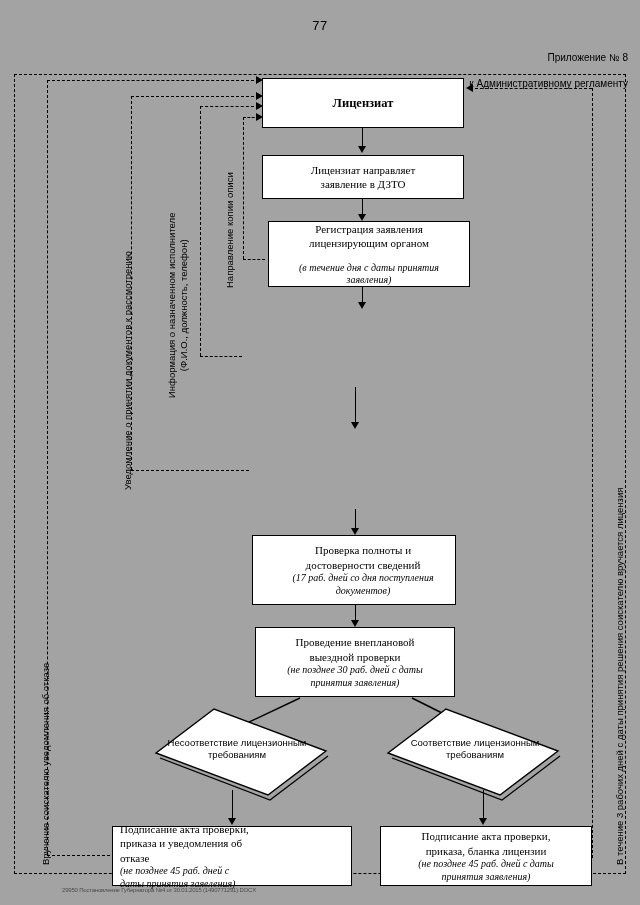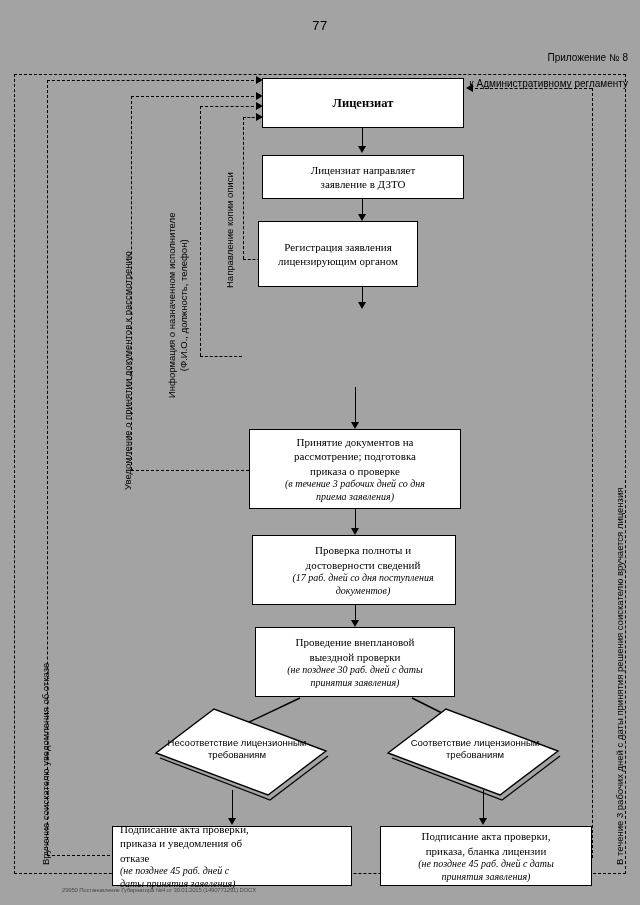--- a/index.html
+++ b/index.html
@@ -198,39 +198,34 @@
   <div class="arrow-d" style="left:357.5px; top:146px;"></div>
 
   <div class="node shadow" style="left:262px; top:155px; width:202px; height:44px;">
     <div class="t1" style="white-space:pre-line">Лицензиат направляет
 заявление в ДЗТО</div>
   </div>
 
   <div class="vline" style="left:362px; top:199px; height:18px;"></div>
   <div class="arrow-d" style="left:357.5px; top:214px;"></div>
 
-  <div class="node shadow" style="left:258px; top:221px; width:160px; height:66px;gap:11px;">
+  <div class="node shadow" style="left:268px; top:221px; width:202px; height:66px;gap:11px;">
     <div class="t1" style="white-space:pre-line">Регистрация заявления
 лицензирующим органом</div>
+    <div class="t2" style="white-space:pre-line">(в течение дня с даты  принятия
+заявления)</div>
   </div>
 
   <div class="vline" style="left:362px; top:287px; height:18px;"></div>
   <div class="arrow-d" style="left:357.5px; top:302px;"></div>
 
 
   <div class="vline" style="left:355px; top:387px; height:38px;"></div>
   <div class="arrow-d" style="left:350.5px; top:422px;"></div>
 
-  <div class="node shadow" style="left:249px; top:429px; width:212px; height:80px;">
-    <div class="t1" style="white-space:pre-line">Принятие документов  на
-рассмотрение; подготовка
-приказа о проверке</div>
-    <div class="t2" style="white-space:pre-line">(в течение 3 рабочих дней со дня
-приема заявления)</div>
-  </div>
 
   <div class="vline" style="left:355px; top:509px; height:22px;"></div>
   <div class="arrow-d" style="left:350.5px; top:528px;"></div>
 
   <div class="node shadow" style="left:252px; top:535px; width:204px; height:70px;padding-left:24px;">
     <div class="t1" style="white-space:pre-line">Проверка полноты и
 достоверности сведений</div>
     <div class="t2" style="white-space:pre-line">(17 раб. дней со дня поступления
 документов)</div>
   </div>

